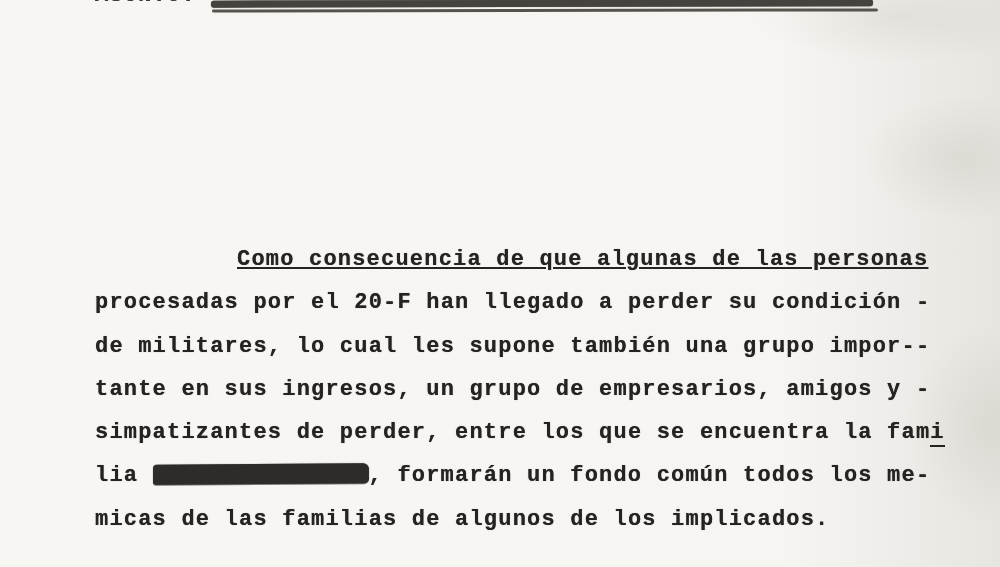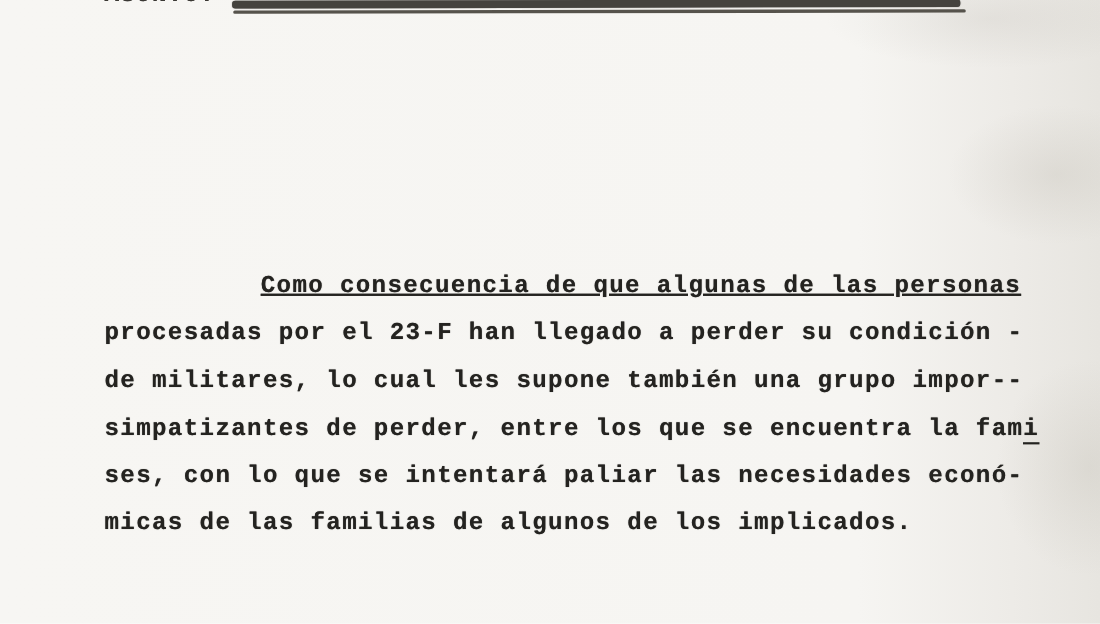--- a/index.html
+++ b/index.html
@@ -63,20 +63,21 @@
 <div class="page">
 
   <div class="header-strip">
     <span class="header-label">ASUNTO:</span>
     <div class="header-redaction"></div>
     <div class="header-underline"></div>
   </div>
 
   <div class="body-block">
     <div class="line first">Como consecuencia de que algunas de las personas</div>
-    <div class="line">procesadas por el 23-F han llegado a perder su condición -</div>
+    <div class="line">procesadas por el 20-F han llegado a perder su condición -</div>
     <div class="line">de militares, lo cual les supone también una grupo impor--</div>
+    <div class="line">tante en sus ingresos, un grupo de empresarios, amigos y -</div>
     <div class="line"><span>simpatizantes de perder, entre los que se encuentra la fam</span><span class="u-cont">i</span></div>
-    <div class="line">ses, con lo que se intentará paliar las necesidades econó-</div>
+    <div class="line"><span>lia </span><span class="redaction-bar"></span><span>, formarán un fondo común todos los me-</span></div>
     <div class="line">micas de las familias de algunos de los implicados.</div>
   </div>
 
 </div>
 
 </body></html>

